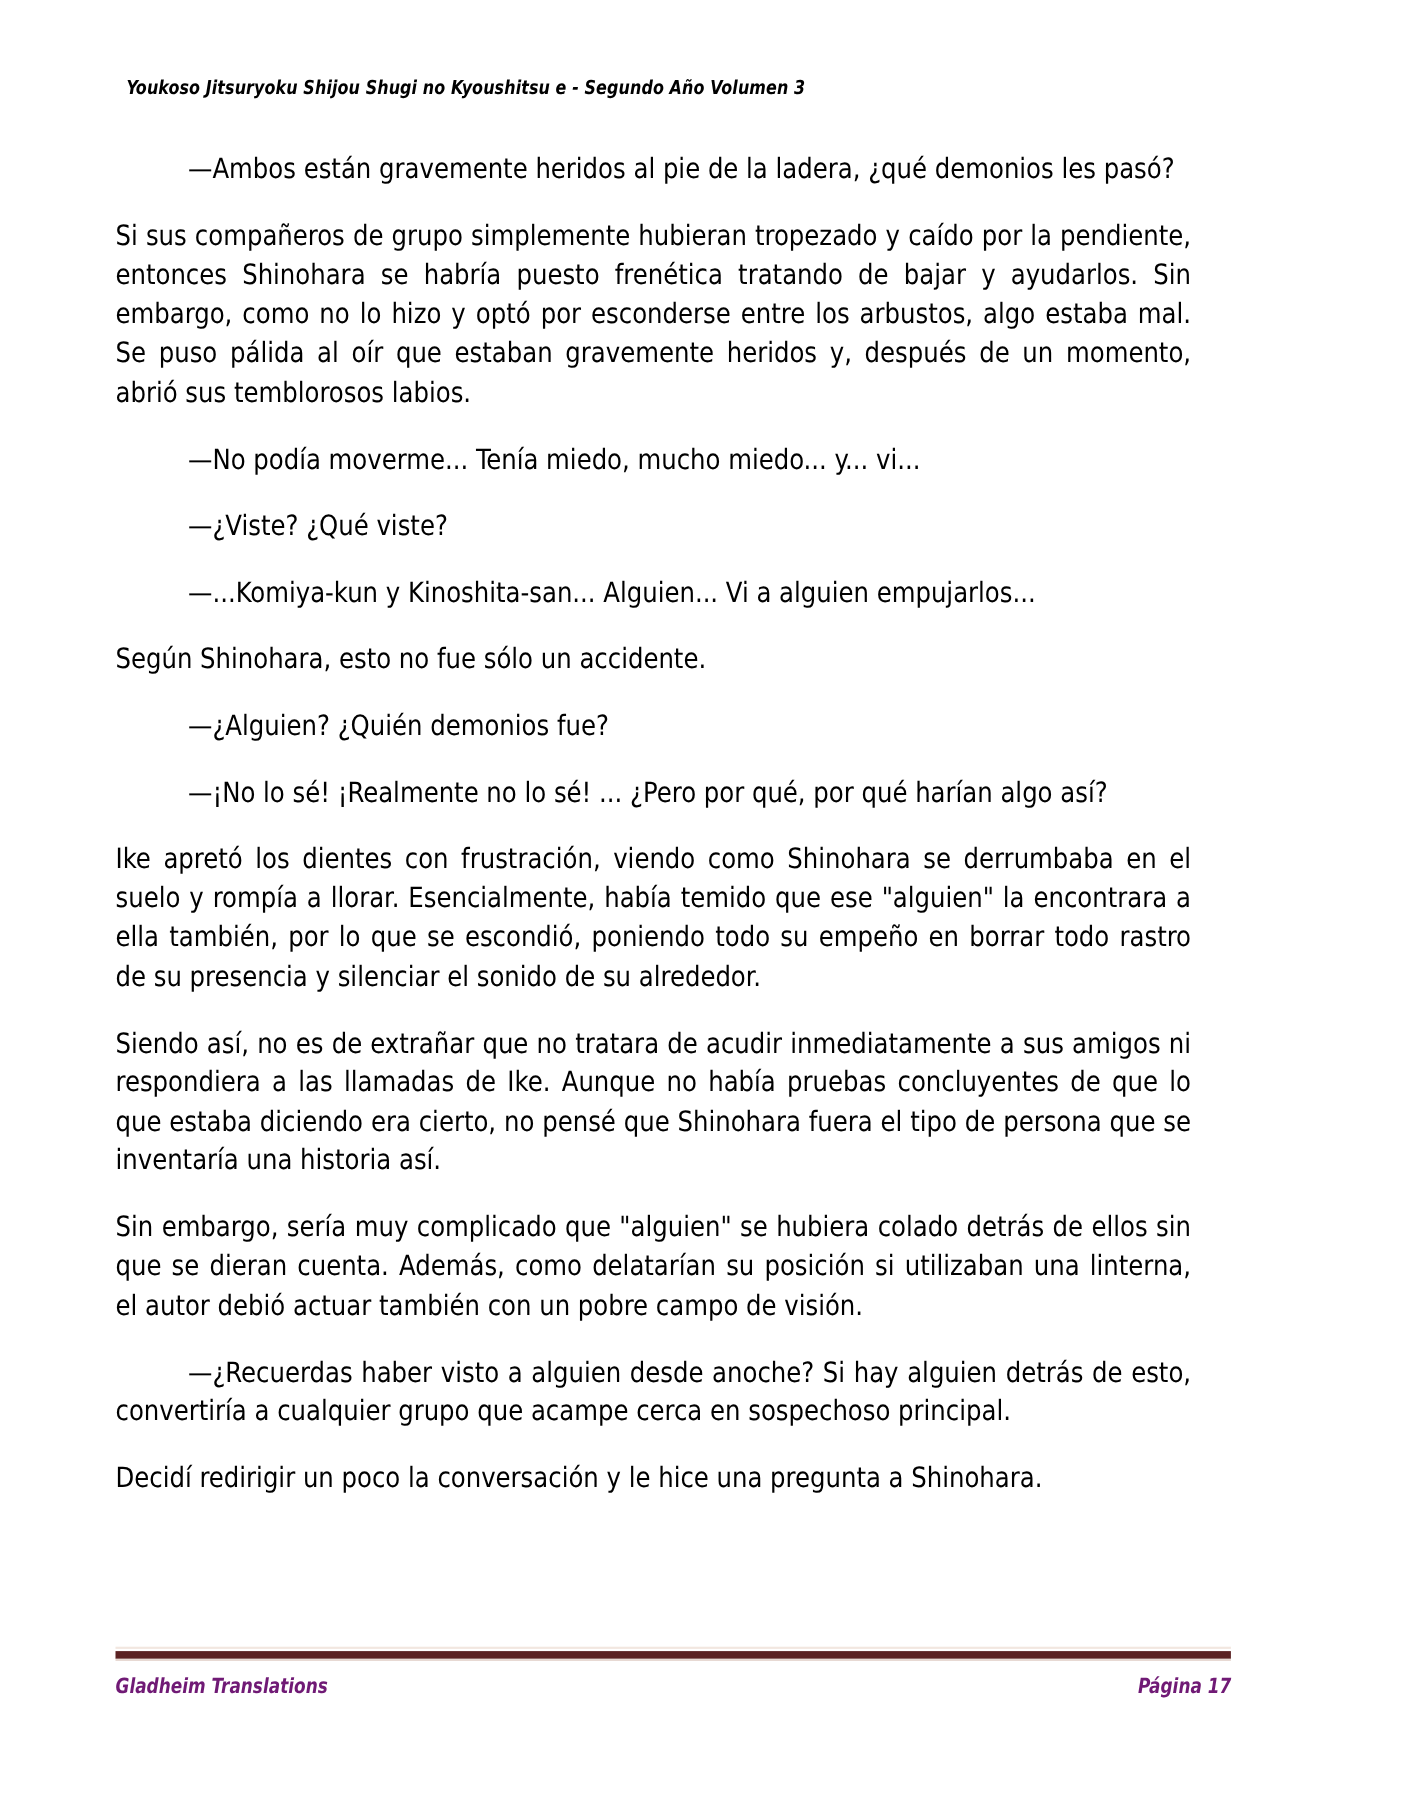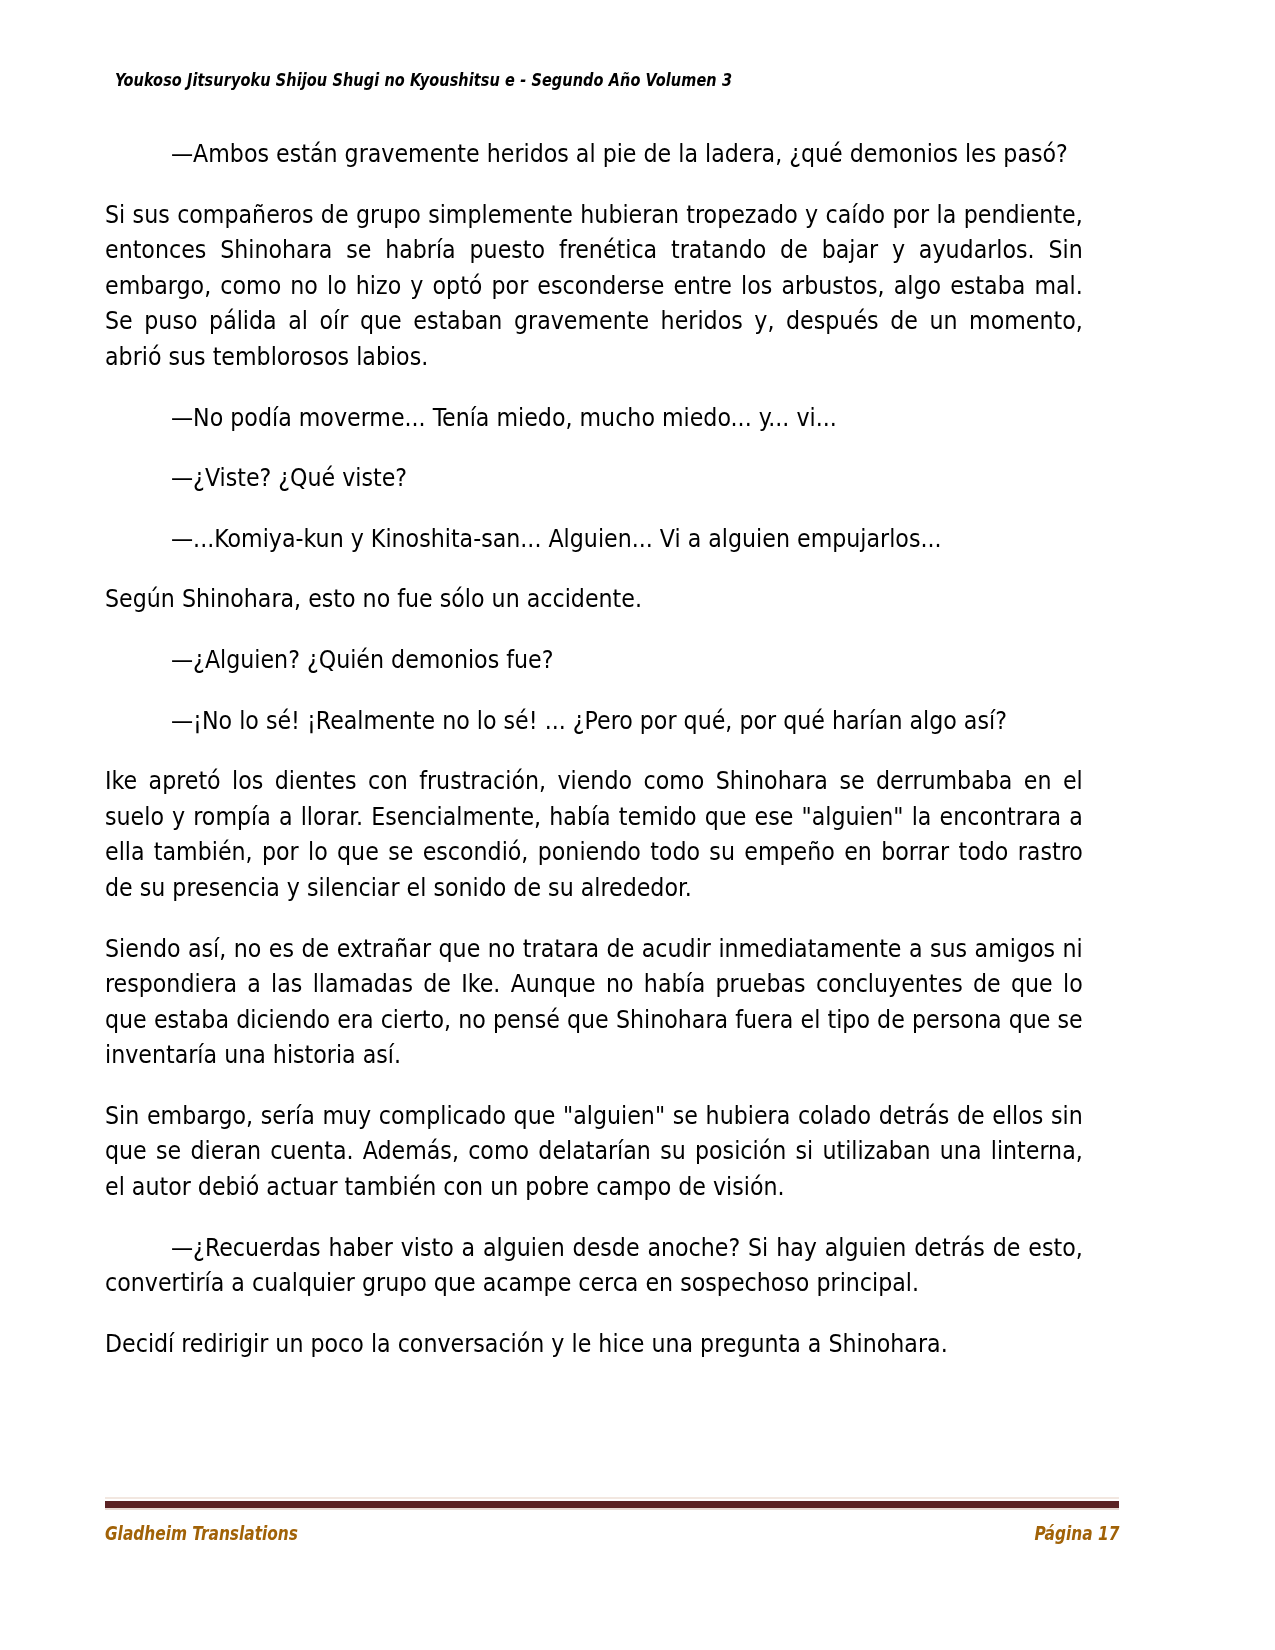--- a/index.html
+++ b/index.html
@@ -97,21 +97,21 @@
     left: 105px;
     top: 1522px;
     width: 1014px;
     display: flex;
     justify-content: space-between;
     align-items: baseline;
     font-family: "DejaVu Sans Condensed", "Liberation Sans Narrow", "Liberation Sans", sans-serif;
     font-weight: bold;
     font-style: italic;
     font-size: 19px;
-    color: #a16207;
+    color: #701a75;
     white-space: nowrap;
   }
   .doc-footer .left  { transform: scaleX(0.9); transform-origin: left center; }
   .doc-footer .right { transform: scaleX(0.9); transform-origin: right center; }
 </style>
 </head>
 <body>
 
 <div class="page">
 

